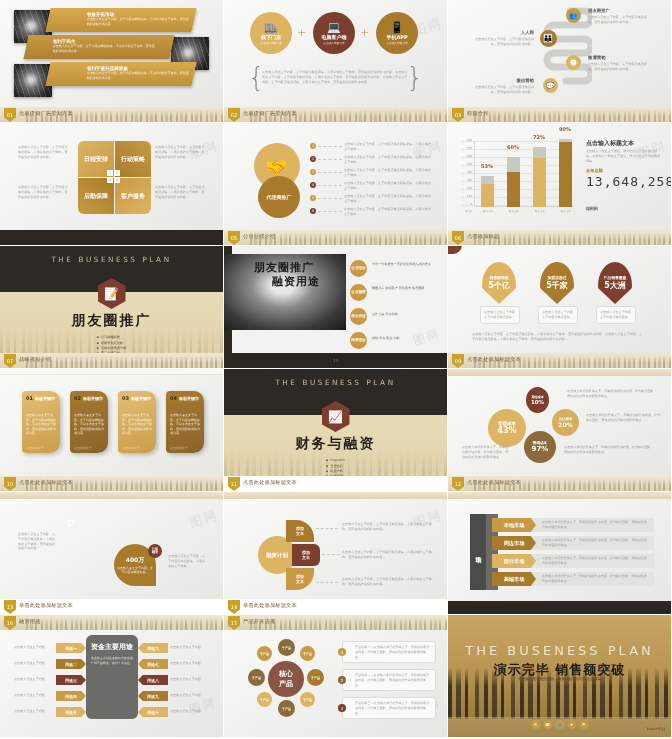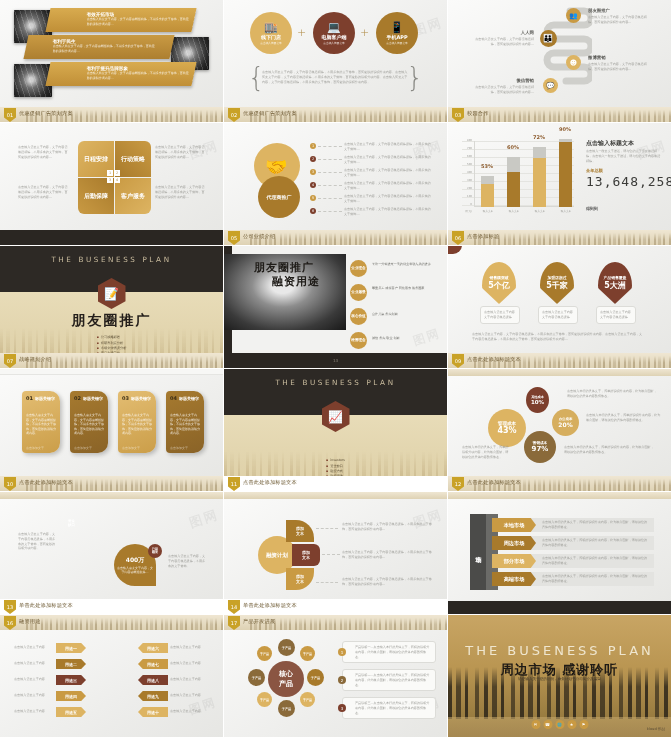--- a/index.html
+++ b/index.html
@@ -463,20 +463,21 @@
     </div>
   </div>
 
   <div class="slide dark">
     <div class="dkTop"></div>
     <div class="dkBot">
         <div class="sky2"></div>
       </div>
     <div class="eng">THE BUSENESS PLAN</div>
     <div class="hexo">📈</div>
+    <div class="bigzh">财务与融资</div>
     <div class="blist">
       <div>investors</div>
       <div>资金缺口</div>
       <div>融资方式</div>
       <div>融资用途</div>
     </div>
     <div class="footer" style="background:#fff;">
       <div class="badge">11</div>
       <div class="flabel">点击此处添加标题文本</div>
     </div>
@@ -572,20 +573,24 @@
     <div class="marrow" style="left:44px;top:62px;width:44px;background:#ddb462;">部分市场</div>
     <div class="ph" style="position:absolute;left:94px;top:64px;width:106px;">点击输入本行的具体文字，简明的说明分项内容，此为概念图解，请根据您的具体内容酌情修改。</div>
     <div class="mbar" style="left:50px;top:80px;width:156px;"></div>
     <div class="marrow" style="left:44px;top:80px;width:44px;background:#a87a2b;">高端市场</div>
     <div class="ph" style="position:absolute;left:94px;top:82px;width:106px;">点击输入本行的具体文字，简明的说明分项内容，此为概念图解，请根据您的具体内容酌情修改。</div>
     <div style="position:absolute;left:0;bottom:0;width:100%;height:13px;background:#2a2622;"></div>
   </div>
 
   <div class="slide gray-bg">
     <div class="wm2">图网</div>
+    <div style="position:absolute;left:86px;top:20px;width:52px;height:84px;background:#6b6b68;border-radius:6px;padding:8px 5px;color:#fff;text-align:center;">
+      <div style="font-size:7px;font-weight:bold;line-height:1.2;">资金主要用途</div>
+      <div class="phw" style="margin-top:5px;">资金的主要用途会如何分配在推广和产品研发，共供十大用途。</div>
+    </div>
     <div class="usearrow ar-r" style="left:56px;top:28px;background:#ddb462;">用途一</div>
     <div class="ph" style="position:absolute;left:14px;top:30px;width:40px;">点击输入需要文字内容</div>
     <div class="usearrow ar-r" style="left:56px;top:44px;background:#a87a2b;">用途二</div>
     <div class="ph" style="position:absolute;left:14px;top:46px;width:40px;">点击输入需要文字内容</div>
     <div class="usearrow ar-r" style="left:56px;top:60px;background:#7d3f2d;">用途三</div>
     <div class="ph" style="position:absolute;left:14px;top:62px;width:40px;">点击输入需要文字内容</div>
     <div class="usearrow ar-r" style="left:56px;top:76px;background:#c99a43;">用途四</div>
     <div class="ph" style="position:absolute;left:14px;top:78px;width:40px;">点击输入需要文字内容</div>
     <div class="usearrow ar-r" style="left:56px;top:92px;background:#ddb462;">用途五</div>
     <div class="ph" style="position:absolute;left:14px;top:94px;width:40px;">点击输入需要文字内容</div>
@@ -647,21 +652,21 @@
     <div style="position:absolute;left:0;bottom:18px;width:100%;height:52px;opacity:.85;
       background:repeating-linear-gradient(90deg,
         rgba(35,30,22,.92) 0 4px, transparent 4px 8px,
         rgba(35,30,22,.78) 8px 13px, transparent 13px 17px,
         rgba(35,30,22,.95) 17px 20px, transparent 20px 27px,
         rgba(35,30,22,.7) 27px 31px, transparent 31px 36px);
       -webkit-mask-image:linear-gradient(180deg,transparent 0%,#000 38%,#000 100%);
       mask-image:linear-gradient(180deg,transparent 0%,#000 38%,#000 100%);"></div>
     <div style="position:absolute;left:0;bottom:0;width:100%;height:20px;background:linear-gradient(180deg,rgba(200,170,110,.55),rgba(170,140,85,.85));"></div>
     <div style="position:absolute;top:28px;width:100%;text-align:center;color:#efe6cf;font-size:13px;letter-spacing:3px;">THE BUSENESS PLAN</div>
-    <div style="position:absolute;top:46px;width:100%;text-align:center;color:#1e1a15;font-size:13px;font-weight:bold;letter-spacing:1px;">周边市场 感谢聆听</div>
+    <div style="position:absolute;top:46px;width:100%;text-align:center;color:#1e1a15;font-size:13px;font-weight:bold;letter-spacing:1px;">演示完毕 销售额突破</div>
     <div style="position:absolute;top:62px;width:100%;text-align:center;color:#3a3226;font-size:3.6px;">请您输入关于您的说明，商务计划书公司简介及展望</div>
     <div style="position:absolute;bottom:8px;left:50%;transform:translateX(-50%);display:flex;gap:3px;">
       <span class="circ" style="position:relative;width:9px;height:9px;background:#c99a43;font-size:4px;">✉</span>
       <span class="circ" style="position:relative;width:9px;height:9px;background:#c99a43;font-size:4px;">☎</span>
       <span class="circ" style="position:relative;width:9px;height:9px;background:#c99a43;font-size:4px;">🌐</span>
       <span class="circ" style="position:relative;width:9px;height:9px;background:#c99a43;font-size:4px;">★</span>
       <span class="circ" style="position:relative;width:9px;height:9px;background:#c99a43;font-size:4px;">⚑</span>
     </div>
     <div style="position:absolute;right:6px;bottom:6px;color:#574a34;font-size:3.6px;">kloud 作品</div>
   </div>

